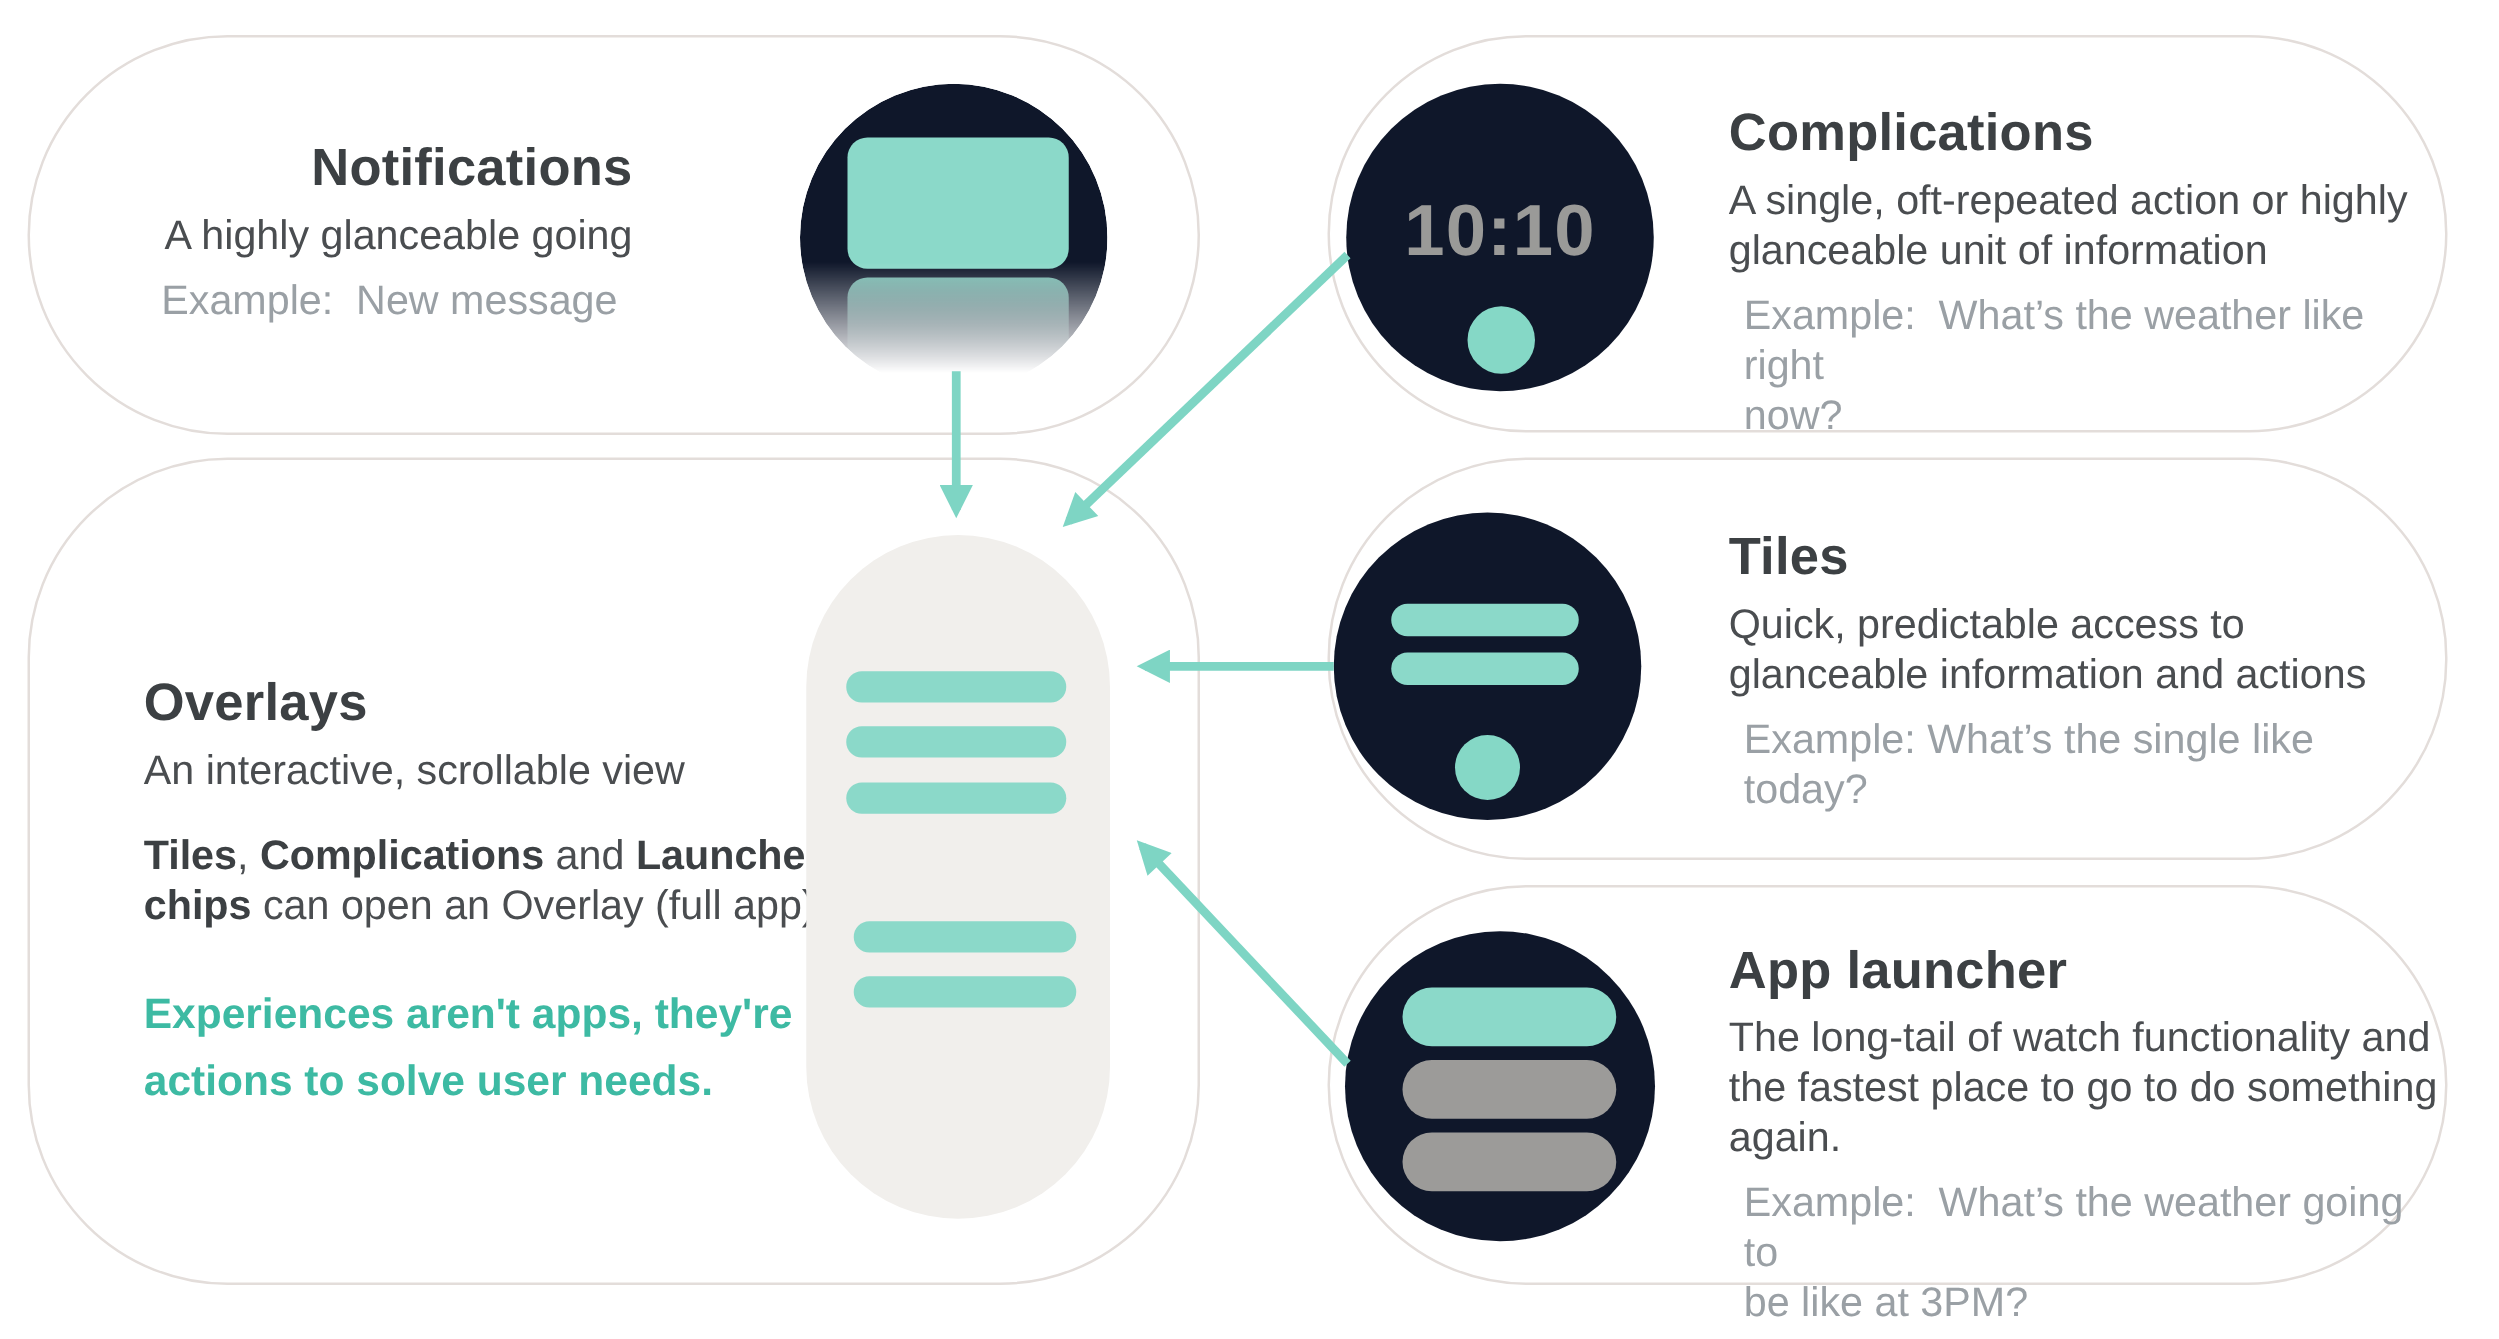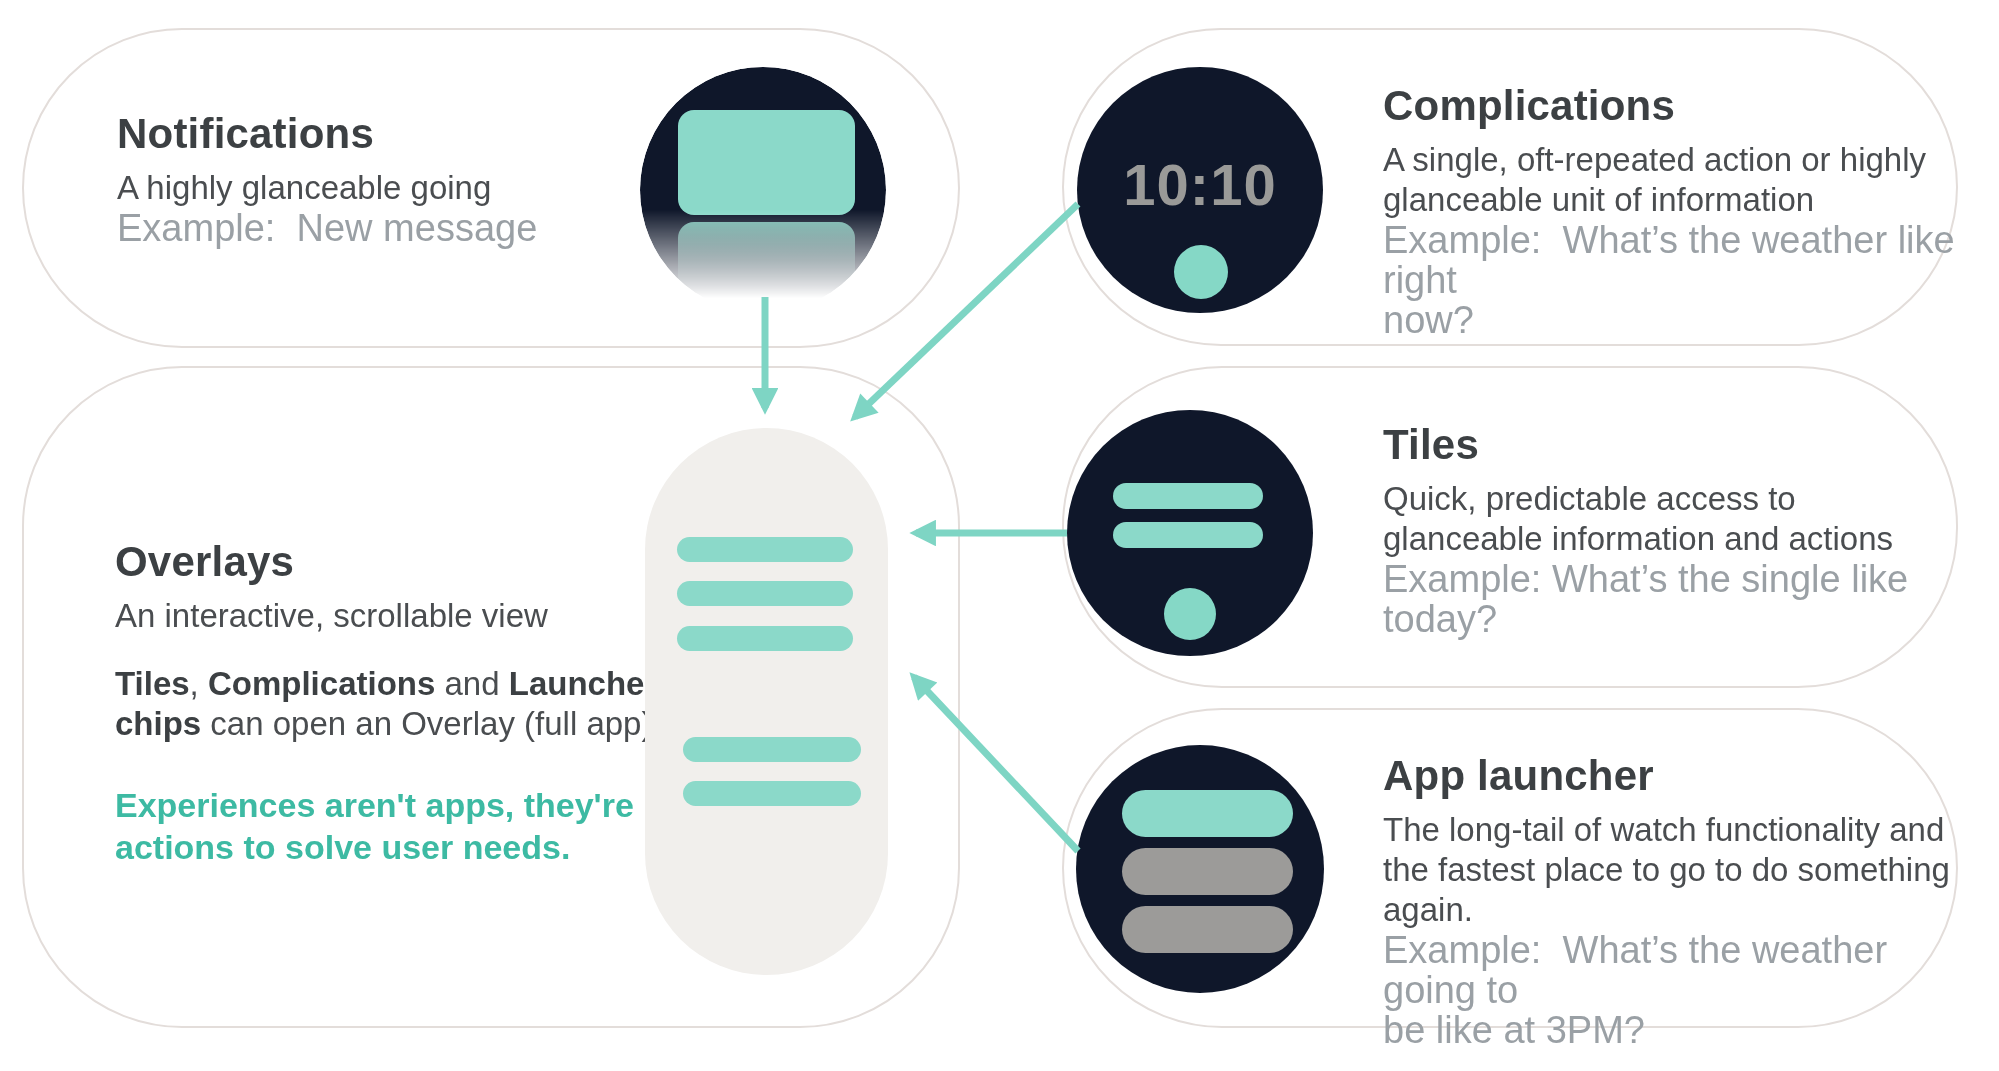--- a/index.html
+++ b/index.html
@@ -26,30 +26,30 @@
     color:#3c4043;
     letter-spacing:.2px;
   }
   .card-body{
     margin:0;
     font-size:33px;line-height:40px;
     color:#4a4d50;
     white-space:pre-wrap;
   }
   .card-example{
-    margin:0;
-    font-size:38px;line-height:40px;
+    margin:12px;
+    font-size:33px;line-height:40px;
     color:#9aa0a5;
     white-space:pre-wrap;
   }
   .note{margin:28px 0 0 0;font-size:33px;line-height:40px;color:#4a4d50;white-space:pre-wrap;}
   .note b{font-weight:700;color:#3c4043;}
   .statement{
     margin:40px 0 0 0;
-    font-size:34px;line-height:42px;
+    font-size:34px;line-height:54px;
     font-weight:700;
     color:#3dbaa3;
     white-space:pre-wrap;
   }
   .watch-circle{
     position:absolute;
     background:#0f172a;
     border-radius:50%;
   }
   
@@ -92,21 +92,21 @@
     background:#8bd9c9;border-radius:13px;
   }
   .arrows{position:absolute;left:0;top:0;pointer-events:none;}
 </style>
 </head>
 <body>
 
 <div class="canvas">
 
   <div class="card" style="left:22px;top:28px;width:938px;height:320px;">
-    <div class="card-text" style="left:93px;top:78px;">
+    <div class="card-text" style="left:93px;top:78px;text-align:right;">
       <h2 class="card-title">Notifications</h2>
       <p class="card-body">A highly glanceable going</p>
       <p class="card-example">Example:  New message</p>
     </div>
   </div>
 
   <div class="card" style="left:22px;top:366px;width:938px;height:662px;">
     <div class="card-text" style="left:91px;top:168px;">
       <h2 class="card-title">Overlays</h2>
       <p class="card-body">An interactive, scrollable view</p>

